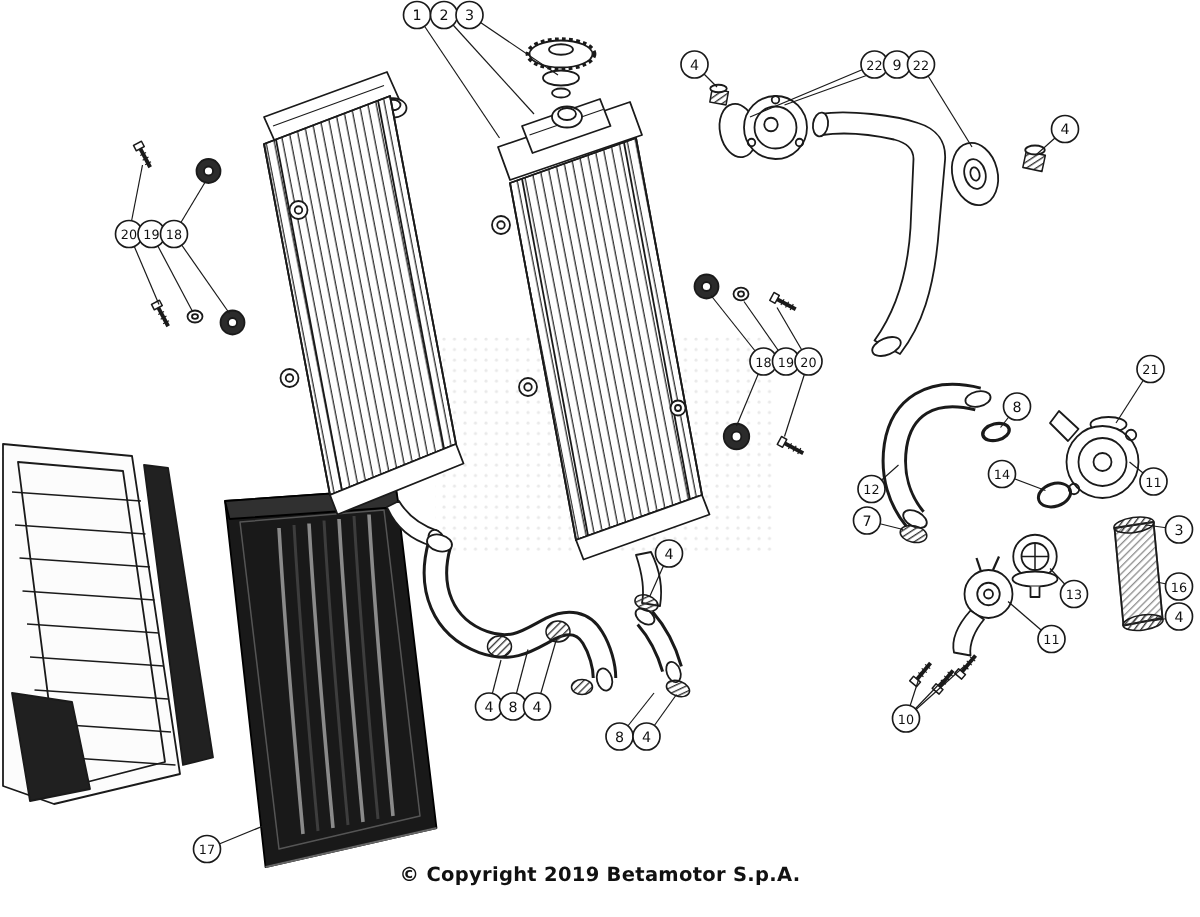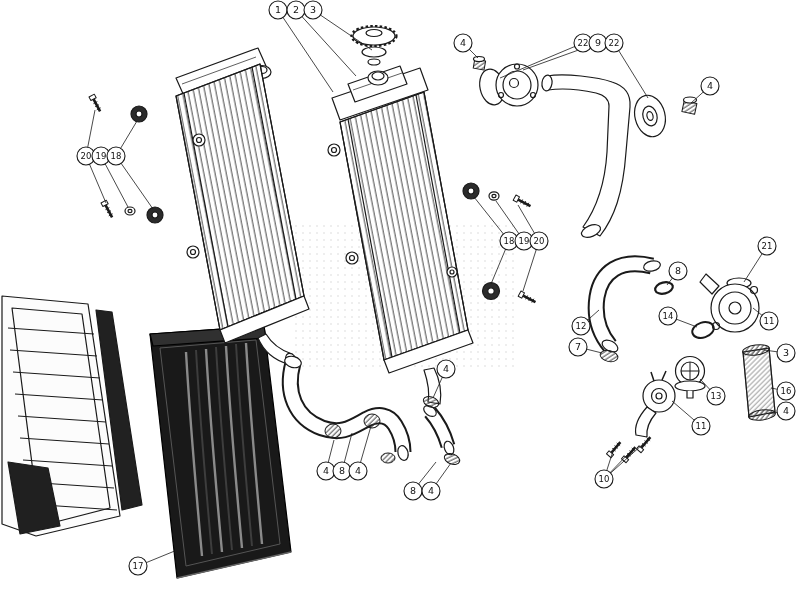--- a/index.html
+++ b/index.html
@@ -405,14 +405,15 @@
           <circle cx="431" cy="491" r="9" fill="#ffffff" stroke="#1a1a1a" stroke-width="1.1"></circle>
           <text x="431" y="494.4" text-anchor="middle" font-size="9.5" fill="#111">4</text>
         </g>
         <g>
           <circle cx="138" cy="566" r="9" fill="#ffffff" stroke="#1a1a1a" stroke-width="1.1"></circle>
           <text x="138" y="569.4" text-anchor="middle" font-size="8.5" fill="#111">17</text>
         </g>
       </g>
     </svg>
 
+<div class="copyright">© Copyright 2019 Betamotor S.p.A.</div>
 
 </div>
 
 </body></html>

